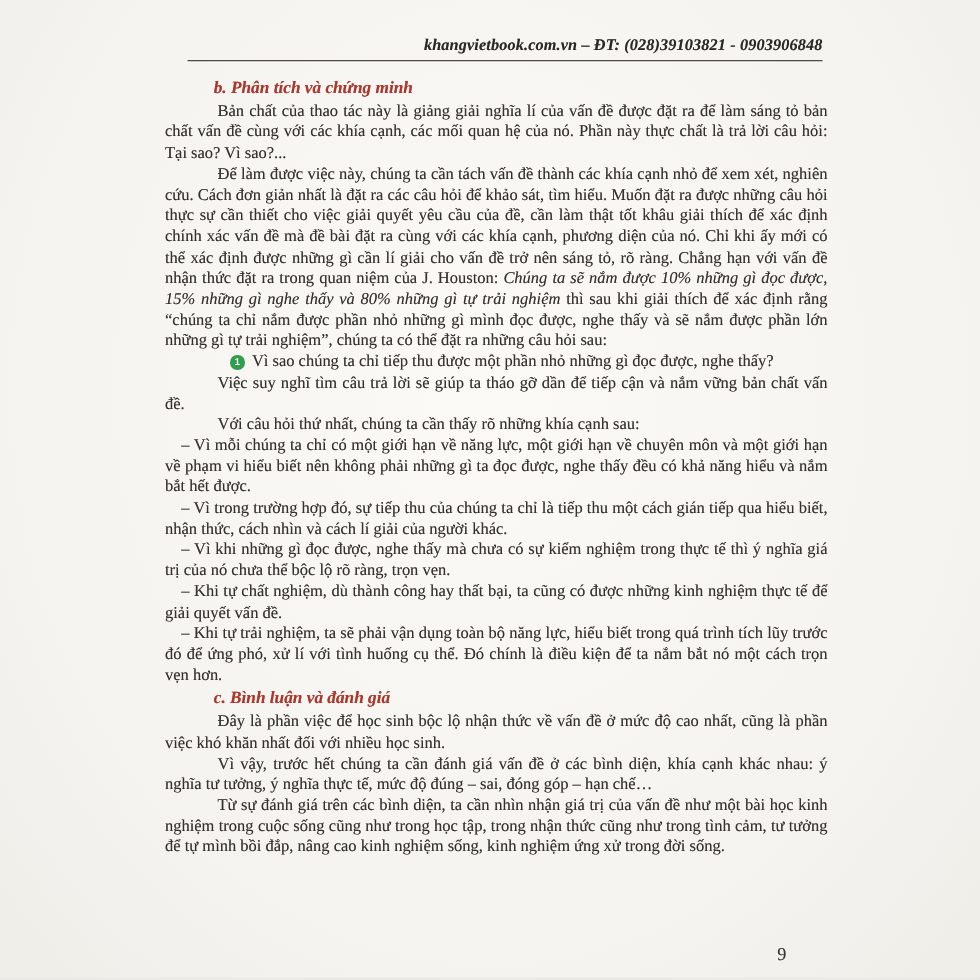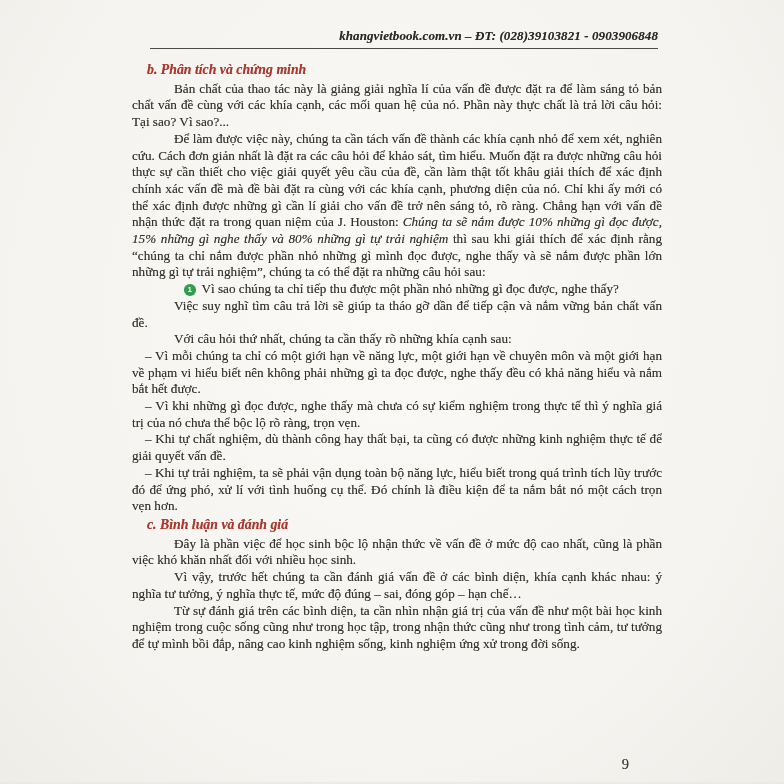--- a/index.html
+++ b/index.html
@@ -36,21 +36,21 @@
     left:132px; right:122px; top:60px;
     font-size:13.2px;
     line-height:16.7px;
     text-align:justify;
   }
   .sec-heading{
     color:#b5342a;
     font-weight:bold;
     font-style:italic;
     font-size:13.8px;
-    margin:2px 0 2px 15px;
+    margin:2px 0 2px 39px;
     text-align:left;
   }
   .para{ text-indent:42px; }
   .dash{ text-indent:13px; }
   .quote-italic{ font-style:italic; }
   .q-item{
     padding-left:52px;
     text-indent:0;
     text-align:left;
   }
@@ -91,20 +91,21 @@
     <div class="para"><span>Để làm được việc này, chúng ta cần tách vấn đề thành các khía cạnh nhỏ để xem xét, nghiên cứu. Cách đơn giản nhất là đặt ra các câu hỏi để khảo sát, tìm hiểu. Muốn đặt ra được những câu hỏi thực sự cần thiết cho việc giải quyết yêu cầu của đề, cần làm thật tốt khâu giải thích để xác định chính xác vấn đề mà đề bài đặt ra cùng với các khía cạnh, phương diện của nó. Chỉ khi ấy mới có thể xác định được những gì cần lí giải cho vấn đề trở nên sáng tỏ, rõ ràng. Chẳng hạn với vấn đề nhận thức đặt ra trong quan niệm của J. Houston: </span><span class="quote-italic">Chúng ta sẽ nắm được 10% những gì đọc được, 15% những gì nghe thấy và 80% những gì tự trải nghiệm</span><span> thì sau khi giải thích để xác định rằng “chúng ta chỉ nắm được phần nhỏ những gì mình đọc được, nghe thấy và sẽ nắm được phần lớn những gì tự trải nghiệm”, chúng ta có thể đặt ra những câu hỏi sau:</span></div>
 
     <div class="q-item"><span class="num-badge">1</span><span>Vì sao chúng ta chỉ tiếp thu được một phần nhỏ những gì đọc được, nghe thấy?</span></div>
 
 
     <div class="para">Việc suy nghĩ tìm câu trả lời sẽ giúp ta tháo gỡ dần để tiếp cận và nắm vững bản chất vấn đề.</div>
 
     <div class="para">Với câu hỏi thứ nhất, chúng ta cần thấy rõ những khía cạnh sau:</div>
 
     <div class="dash">–  Vì mỗi chúng ta chỉ có một giới hạn về năng lực, một giới hạn về chuyên môn và một giới hạn về phạm vi hiểu biết nên không phải những gì ta đọc được, nghe thấy đều có khả năng hiểu và nắm bắt hết được.</div>
+    <div class="dash">–  Vì trong trường hợp đó, sự tiếp thu của chúng ta chỉ là tiếp thu một cách gián tiếp qua hiểu biết, nhận thức, cách nhìn và cách lí giải của người khác.</div>
     <div class="dash">–  Vì khi những gì đọc được, nghe thấy mà chưa có sự kiểm nghiệm trong thực tế thì ý nghĩa giá trị của nó chưa thể bộc lộ rõ ràng, trọn vẹn.</div>
 
 
     <div class="dash">–  Khi tự chất nghiệm, dù thành công hay thất bại, ta cũng có được những kinh nghiệm thực tế để giải quyết vấn đề.</div>
     <div class="dash">–  Khi tự trải nghiệm, ta sẽ phải vận dụng toàn bộ năng lực, hiểu biết trong quá trình tích lũy trước đó để ứng phó, xử lí với tình huống cụ thể. Đó chính là điều kiện để ta nắm bắt nó một cách trọn vẹn hơn.</div>
 
     <div class="sec-heading">c. Bình luận và đánh giá</div>
 
     <div class="para">Đây là phần việc để học sinh bộc lộ nhận thức về vấn đề ở mức độ cao nhất, cũng là phần việc khó khăn nhất đối với nhiều học sinh.</div>
 

